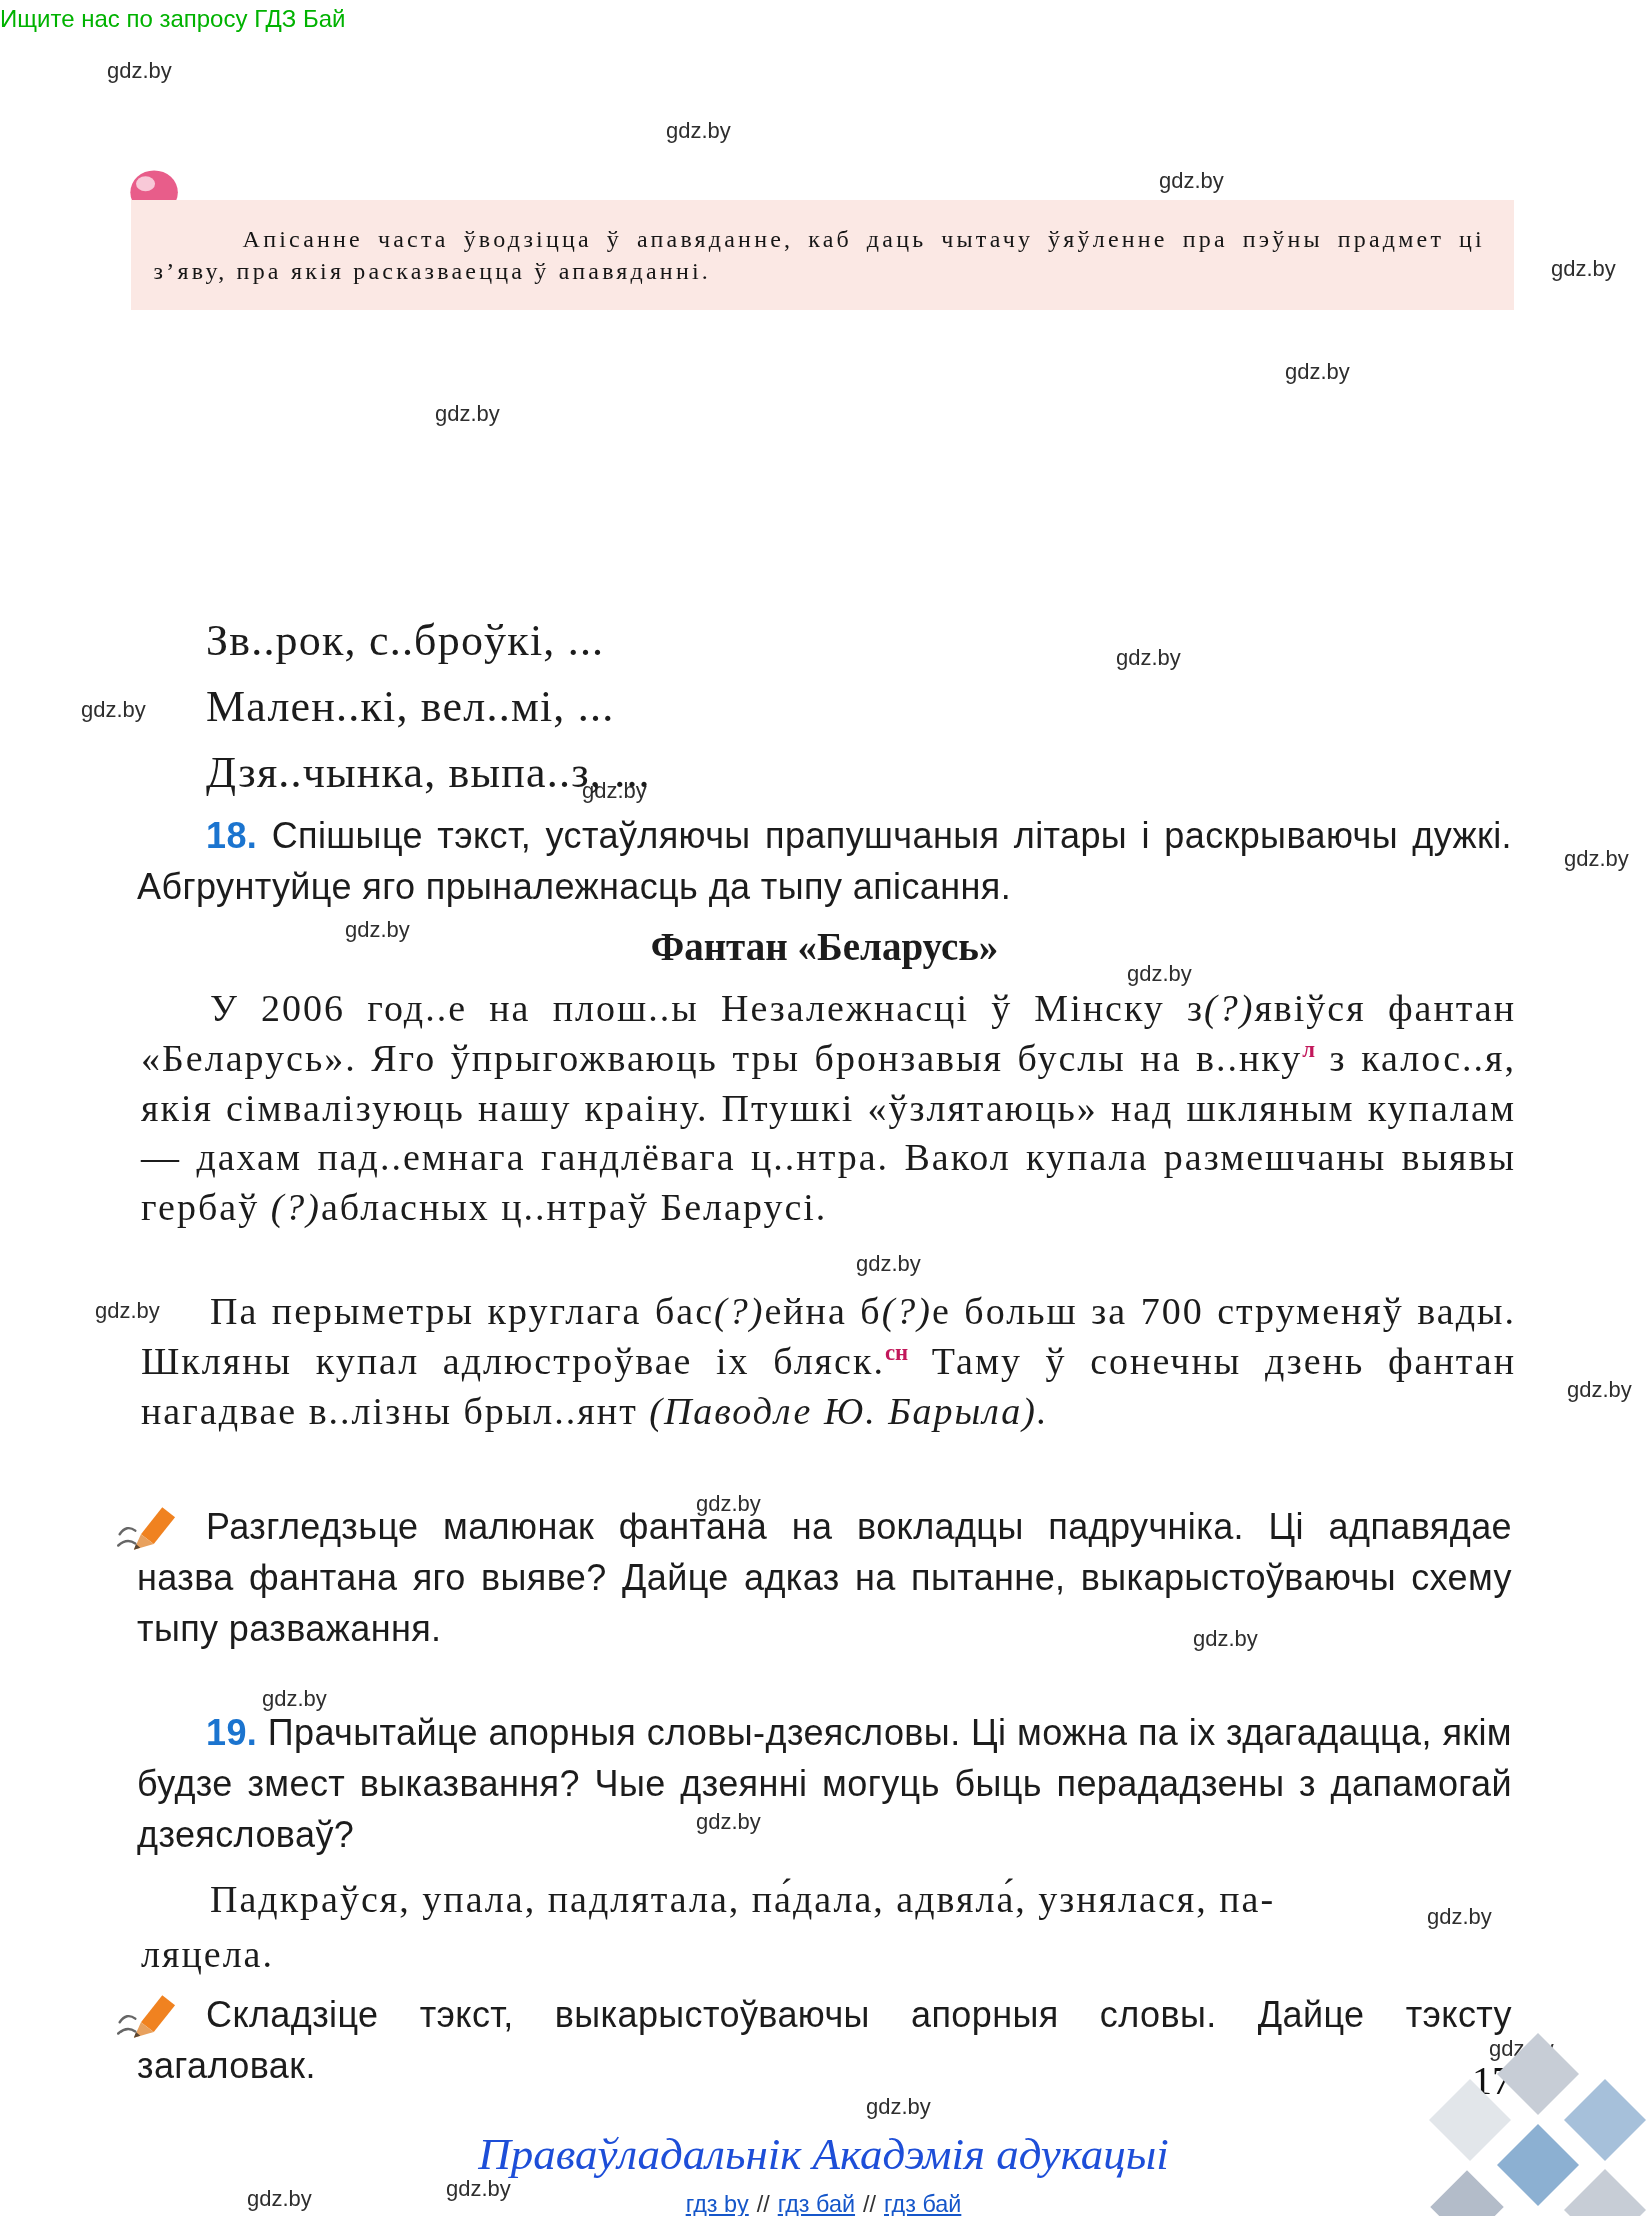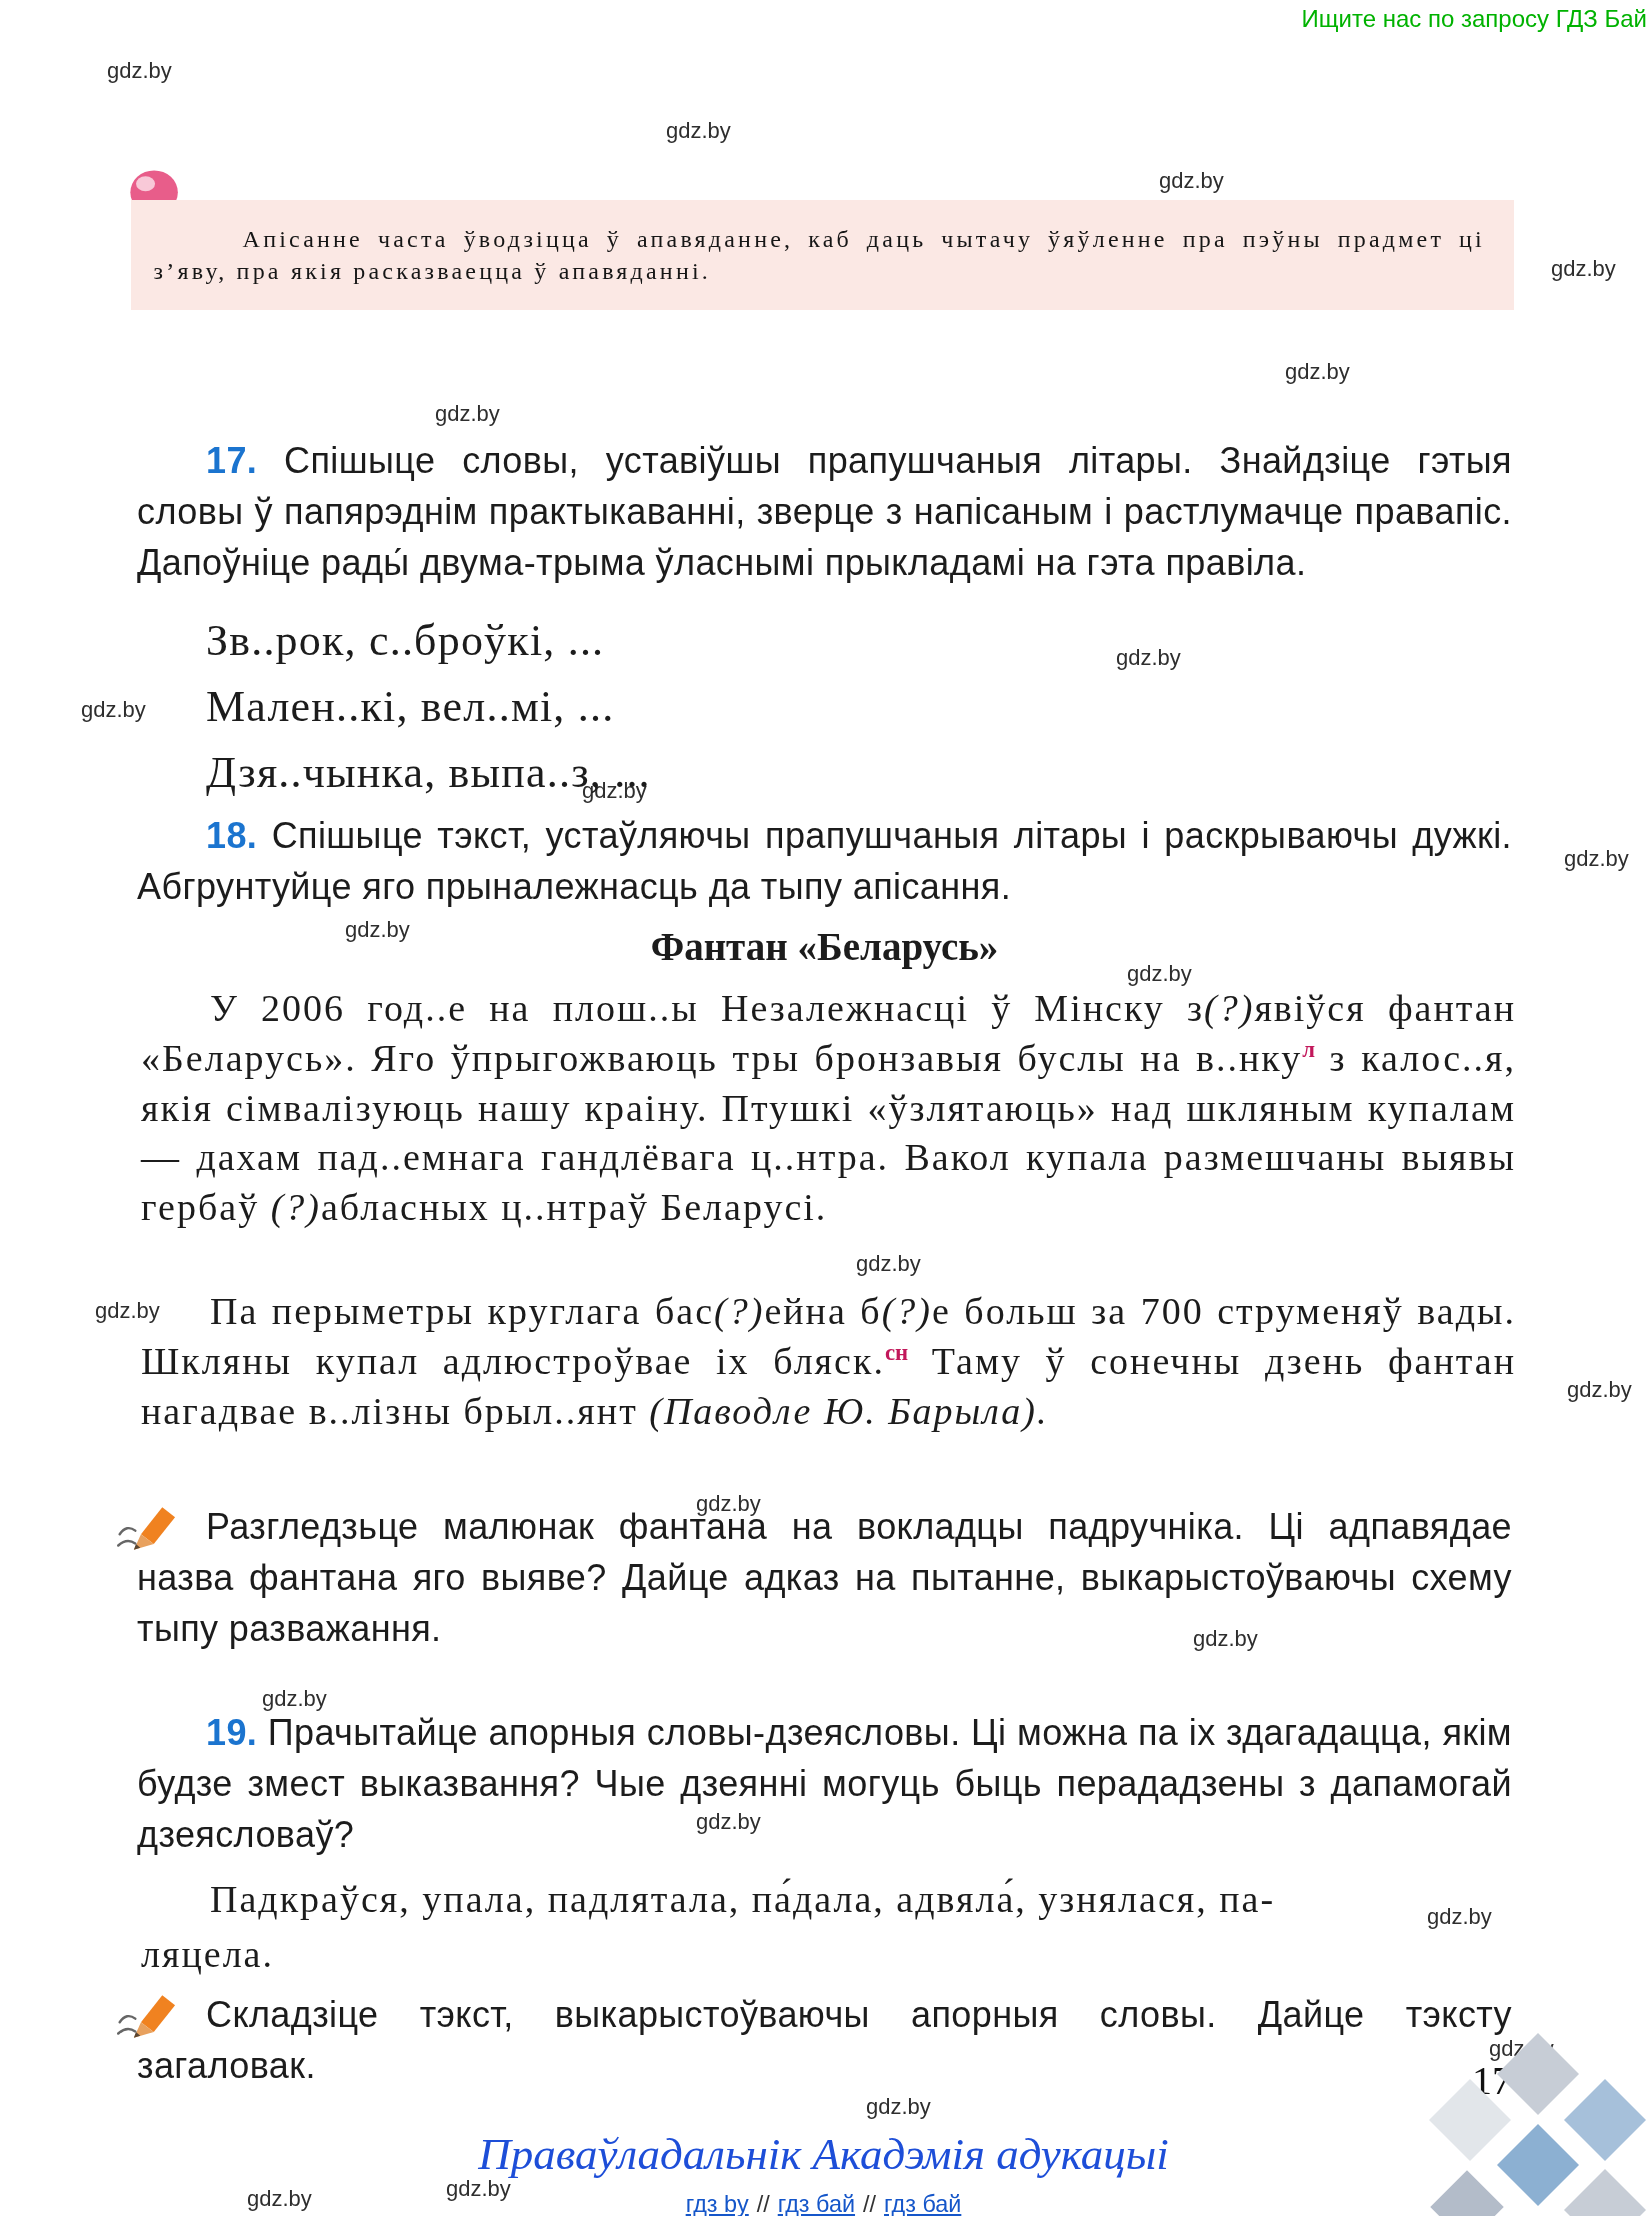--- a/index.html
+++ b/index.html
@@ -2,21 +2,21 @@
 <html style="font-size:13px"><head>
 <meta charset="utf-8">
 <style>
   html,body{margin:0;padding:0;background:#ffffff;}
   .page{
     position:relative;width:1647px;height:2216px;background:#ffffff;
     overflow:hidden;font-family:"Liberation Sans",sans-serif;color:#1c1c1c;
   }
   
   .banner{
-    position:absolute;top:4.8px;left:0;width:100%;text-align:right;
+    position:absolute;top:4.8px;left:0;width:100%;text-align:left;
     color:#00b200;font-size:24px;font-weight:500;
   }
   
   .wm{
     position:absolute;font-size:22px;color:#2e2e2e;
     font-family:"Liberation Sans",sans-serif;white-space:nowrap;
   }
   
   .rulebox{
     position:absolute;left:131px;top:200px;width:1383px;box-sizing:border-box;
@@ -109,22 +109,20 @@
       <ellipse cx="52" cy="50" rx="12" ry="8" fill="#c2356b" transform="rotate(40 52 50)"></ellipse>
       <ellipse cx="38" cy="34" rx="25" ry="23" fill="#e85d8a"></ellipse>
       <ellipse cx="29" cy="25" rx="10" ry="8" fill="#f8c9d8"></ellipse>
     </svg>
   </div>
 
   <div class="rulebox">
     <span class="inner">Апісанне часта ўводзіцца ў апавяданне, каб даць чытачу ўяўленне пра пэўны прадмет ці з’яву, пра якія расказваецца ў апавяданні.</span>
   </div>
 
-  <p class="para-sans" style="top:435px;"><span class="num">17.</span>
-    <span>Спішыце словы, уставіўшы прапушчаныя літары. Знайдзіце гэтыя словы ў папярэднім практыкаванні, зверце з напісаным і растлумачце правапіс. Дапоўніце рады́ двума-трыма ўласнымі прыкладамі на гэта правіла.</span></p>
 
   <p class="words" style="top:608px;"><span>Зв..рок, с..броўкі, ...</span><br><span>Мален..кі, вел..мі, ...</span><br><span>Дзя..чынка, выпа..з, ...</span></p>
 
   <p class="para-sans" style="top:810px;"><span class="num">18.</span>
     <span>Спішыце тэкст, устаўляючы прапушчаныя літары і раскрываючы дужкі. Абгрунтуйце яго прыналежнасць да тыпу апісання.</span></p>
 
   <h3 class="title" style="top:924px;">Фантан «Беларусь»</h3>
 
   <p class="para-serif" style="top:980px;"><span>У 2006 год..е на плош..ы Незалежнасці ў Мінску з</span><span class="it">(?)</span><span>явіўся фантан «Беларусь». Яго ўпрыгожваюць тры бронзавыя буслы на в..нку</span><span class="sup">л</span><span> з калос..я, якія сімвалізуюць нашу краіну. Птушкі «ўзлятаюць» над шкляным купалам — дахам пад..емнага гандлёвага ц..нтра. Вакол купала размешчаны выявы гербаў </span><span class="it">(?)</span><span>абласных ц..нтраў Беларусі.</span></p>
 

